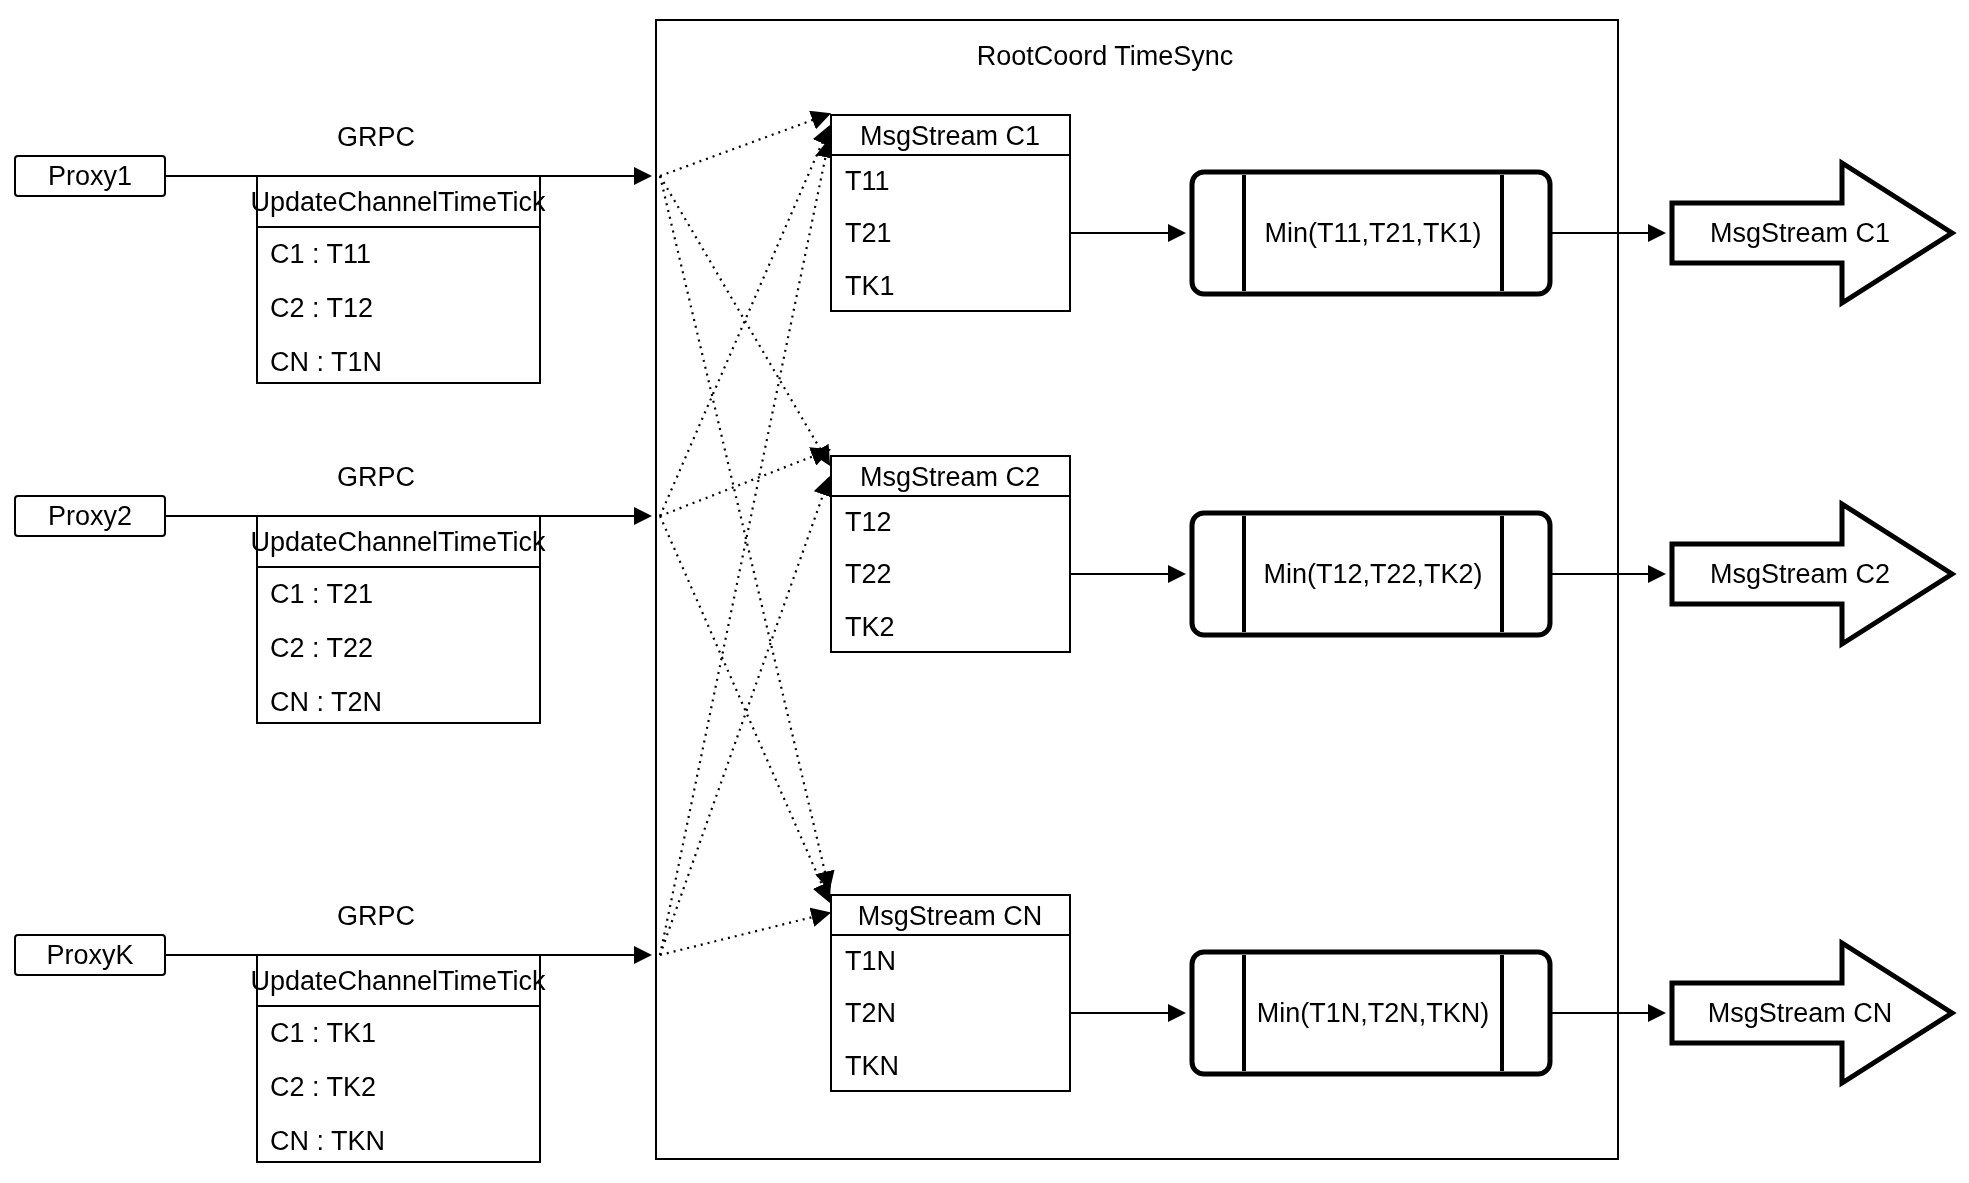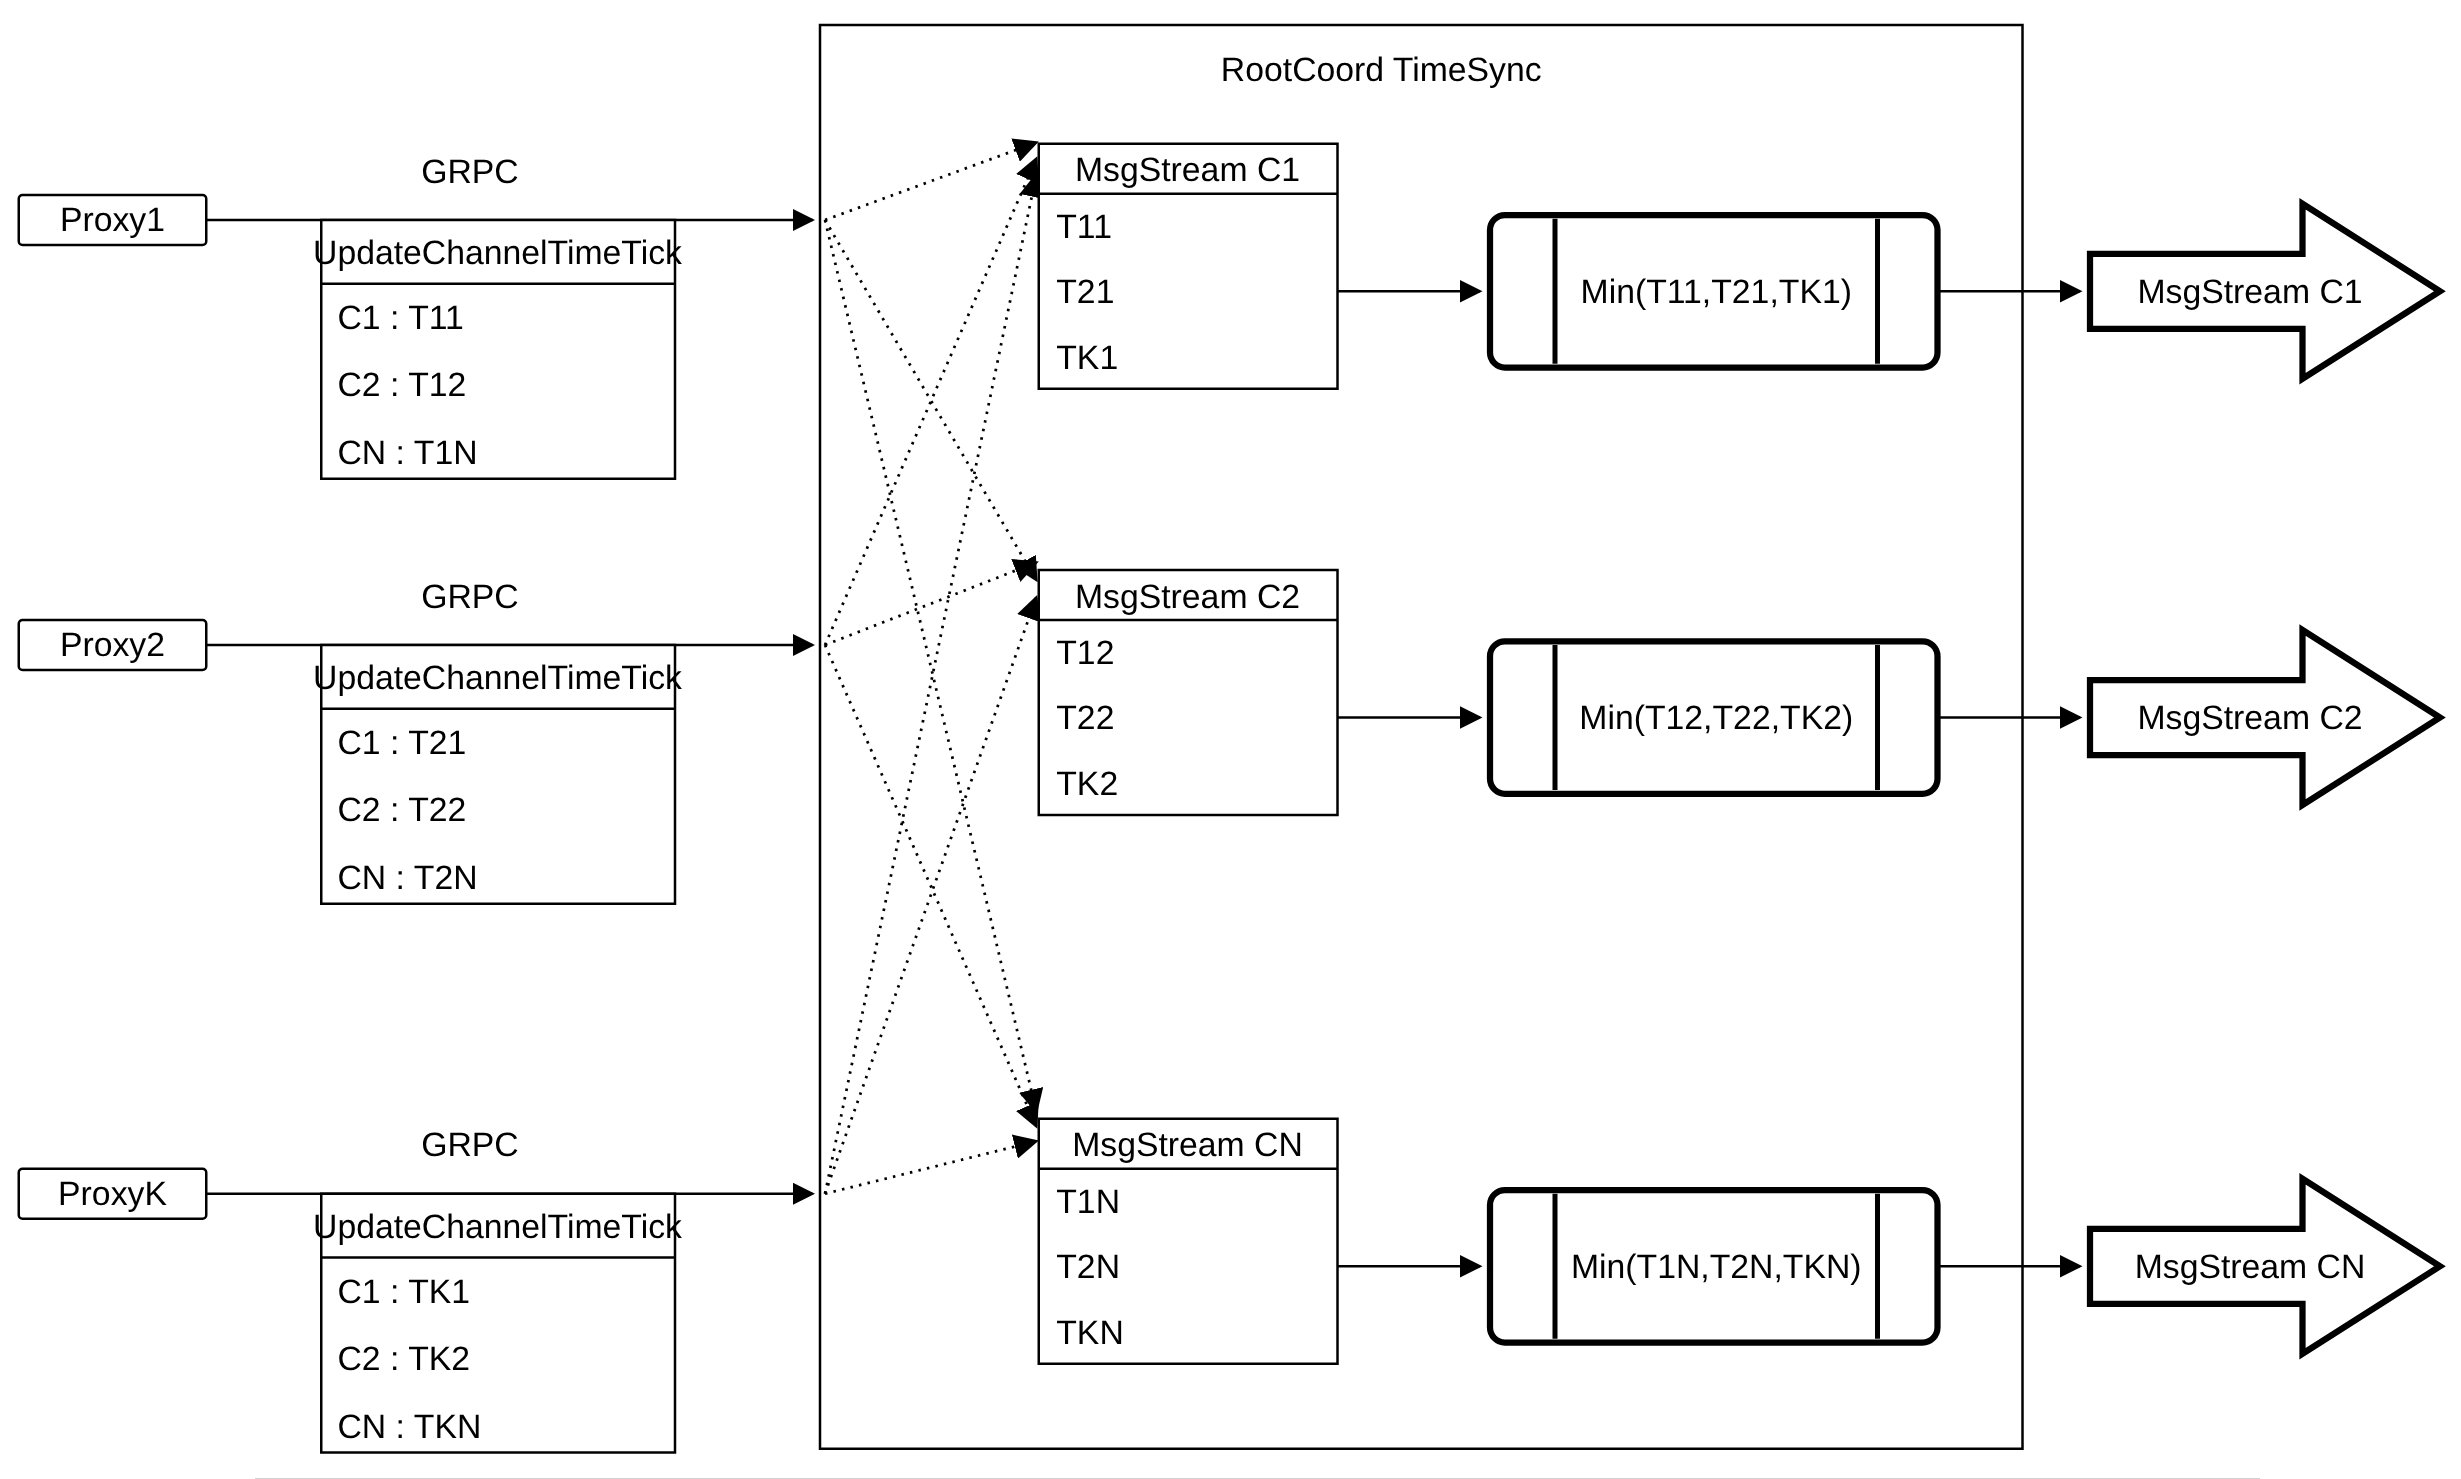--- a/index.html
+++ b/index.html
@@ -1,16 +1,16 @@
 <!DOCTYPE html>
 <html><head>
 <meta charset="utf-8">
 <style>
   html,body{margin:0;padding:0;background:#ffffff;}
-  .canvas{width:1808px;height:1183px;position:relative;background:#737373;}
+  .canvas{width:1808px;height:1183px;position:relative;background:#c2410c;}
   svg{display:block;}
   svg text{
     font-family:"Liberation Sans","DejaVu Sans",sans-serif;
     font-size:27px;
     fill:#000000;
     dominant-baseline:central;
   }
   .box{fill:#ffffff;stroke:#000000;stroke-width:2px;}
   .thinline{stroke:#000000;stroke-width:2px;fill:none;}
   .dotline{stroke:#000000;stroke-width:2.2px;fill:none;stroke-dasharray:2 5;}

